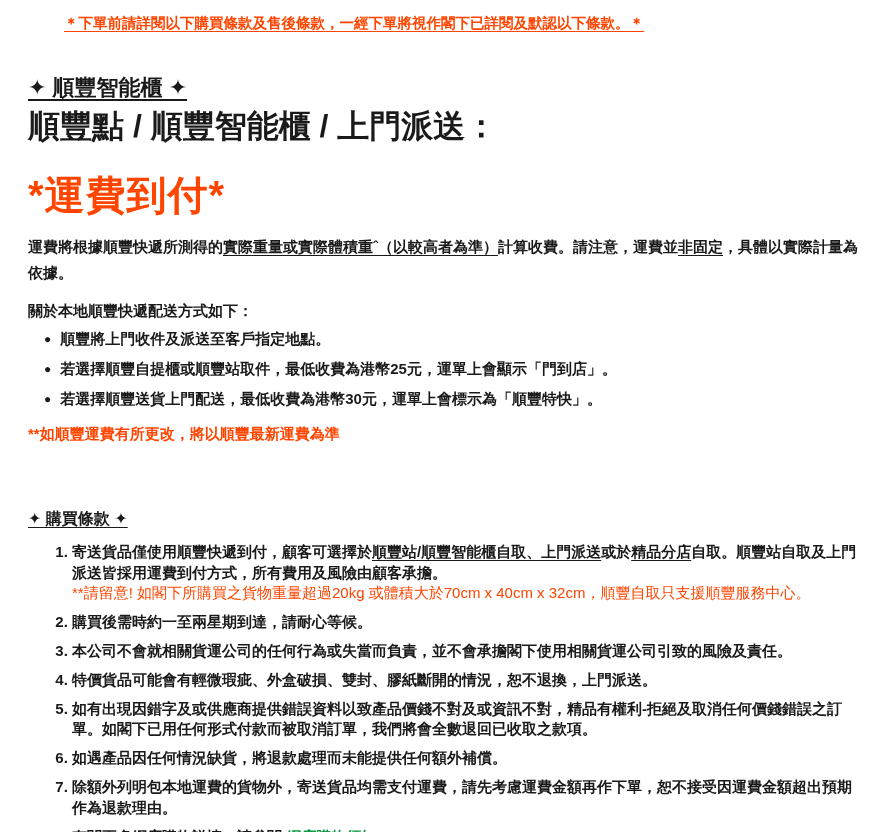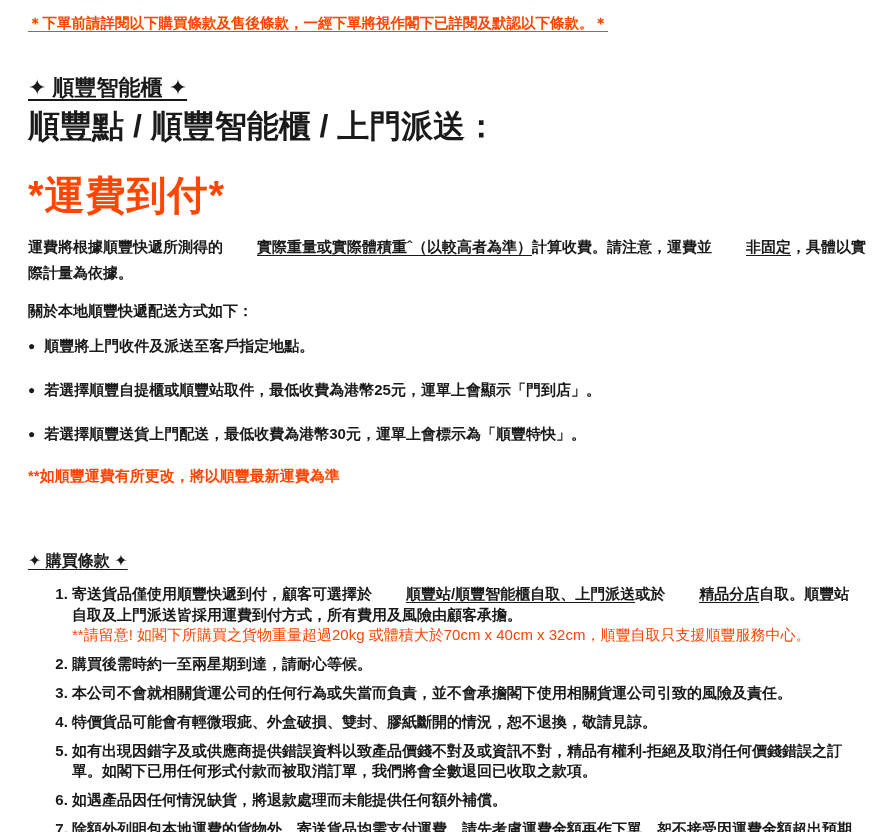--- a/index.html
+++ b/index.html
@@ -7,45 +7,45 @@
   html,body { margin:0; padding:0; }
   body {
     width:894px; height:832px; overflow:hidden; background:#ffffff;
     color:var(--ink);
     font-family:"Liberation Sans","DejaVu Sans",sans-serif;
   }
   .page { padding:14px 26px 0 28px; }
 
   .top-notice {
     color:var(--accent); font-weight:700; font-size:14.5px;
-    text-decoration:underline; text-underline-offset:3px;
+    text-decoration:underline; text-underline-offset:3px;margin-left:36px;
   }
 
   .h-calc {
     font-size:22px; font-weight:800; line-height:1.2;
     text-decoration:underline; text-underline-offset:4px;
     margin:42px 0 0;
   }
   .h-methods { font-size:32px; font-weight:800; line-height:1.2; margin:6px 0 0; }
 
   .banner {
     font-size:40px; font-weight:800; line-height:1.15;
     color:var(--accent); margin:26px 0 0; letter-spacing:1px;
   }
 
   .para {
     font-size:15px; font-weight:600; line-height:26px;
     margin:16px 0 0; max-width:852px;
   }
-  .uu { text-decoration:underline; text-underline-offset:3px;padding-left:34px; }
+  .uu { text-decoration:underline; text-underline-offset:3px; }
 
   .intro { font-size:15px; font-weight:600; margin:14px 0 0; line-height:21px; }
 
   ul.opts { list-style:none; margin:10px 0 0; padding:0; font-size:15px; font-weight:600; }
-  ul.opts li { margin:0 0 13px; line-height:30px; }
+  ul.opts li { margin:0 16px 13px; line-height:16px; }
   .blt { font-size:12px; margin-right:9px; position:relative; top:-1px; }
 
   .fee-note { color:var(--accent); font-weight:600; font-size:15px; margin:15px 0 0; line-height:21px; }
 
   .pickup { font-weight:800; font-size:15px; margin:26px 0 0; line-height:21px; }
 
   .h-terms {
     font-size:16px; font-weight:800; margin:65px 0 0; line-height:20px;
     text-decoration:underline; text-underline-offset:3px;
   }
@@ -90,21 +90,21 @@
 
   <div>
     <h3 class="h-terms">✦ 購買條款 ✦</h3>
 
     <ol class="terms">
       <li><span>寄送貨品僅使用順豐快遞到付，顧客可選擇於</span><span class="uu">順豐站/順豐智能櫃自取、上門派送</span><span>或於</span><span class="uu">精品分店</span><span>自取。順豐站自取及上門派送皆採用運費到付方式，所有費用及風險由顧客承擔。</span>
         <div class="warn">**請留意! 如閣下所購買之貨物重量超過20kg 或體積大於70cm x 40cm x 32cm，順豐自取只支援順豐服務中心。</div>
       </li>
       <li>購買後需時約一至兩星期到達，請耐心等候。</li>
       <li>本公司不會就相關貨運公司的任何行為或失當而負責，並不會承擔閣下使用相關貨運公司引致的風險及責任。</li>
-      <li>特價貨品可能會有輕微瑕疵、外盒破損、雙封、膠紙斷開的情況，恕不退換，敬請見諒。</li>
+      <li>特價貨品可能會有輕微瑕疵、外盒破損、雙封、膠紙斷開的情況，恕不退換，上門派送。</li>
       <li>如有出現因錯字及或供應商提供錯誤資料以致產品價錢不對及或資訊不對，精品有權利-拒絕及取消任何價錢錯誤之訂單。如閣下已用任何形式付款而被取消訂單，我們將會全數退回已收取之款項。</li>
       <li>如遇產品因任何情況缺貨，將退款處理而未能提供任何額外補償。</li>
       <li>除額外列明包本地運費的貨物外，寄送貨品均需支付運費，請先考慮運費金額再作下單，恕不接受因運費金額超出預期作為退款理由。</li>
       <li><span>有關更多網店購物詳情，請參閱 </span><a class="lnk">網店購物須知</a><span> 。</span></li>
     </ol>
   </div>
 
 </div>
 
 </body></html>

